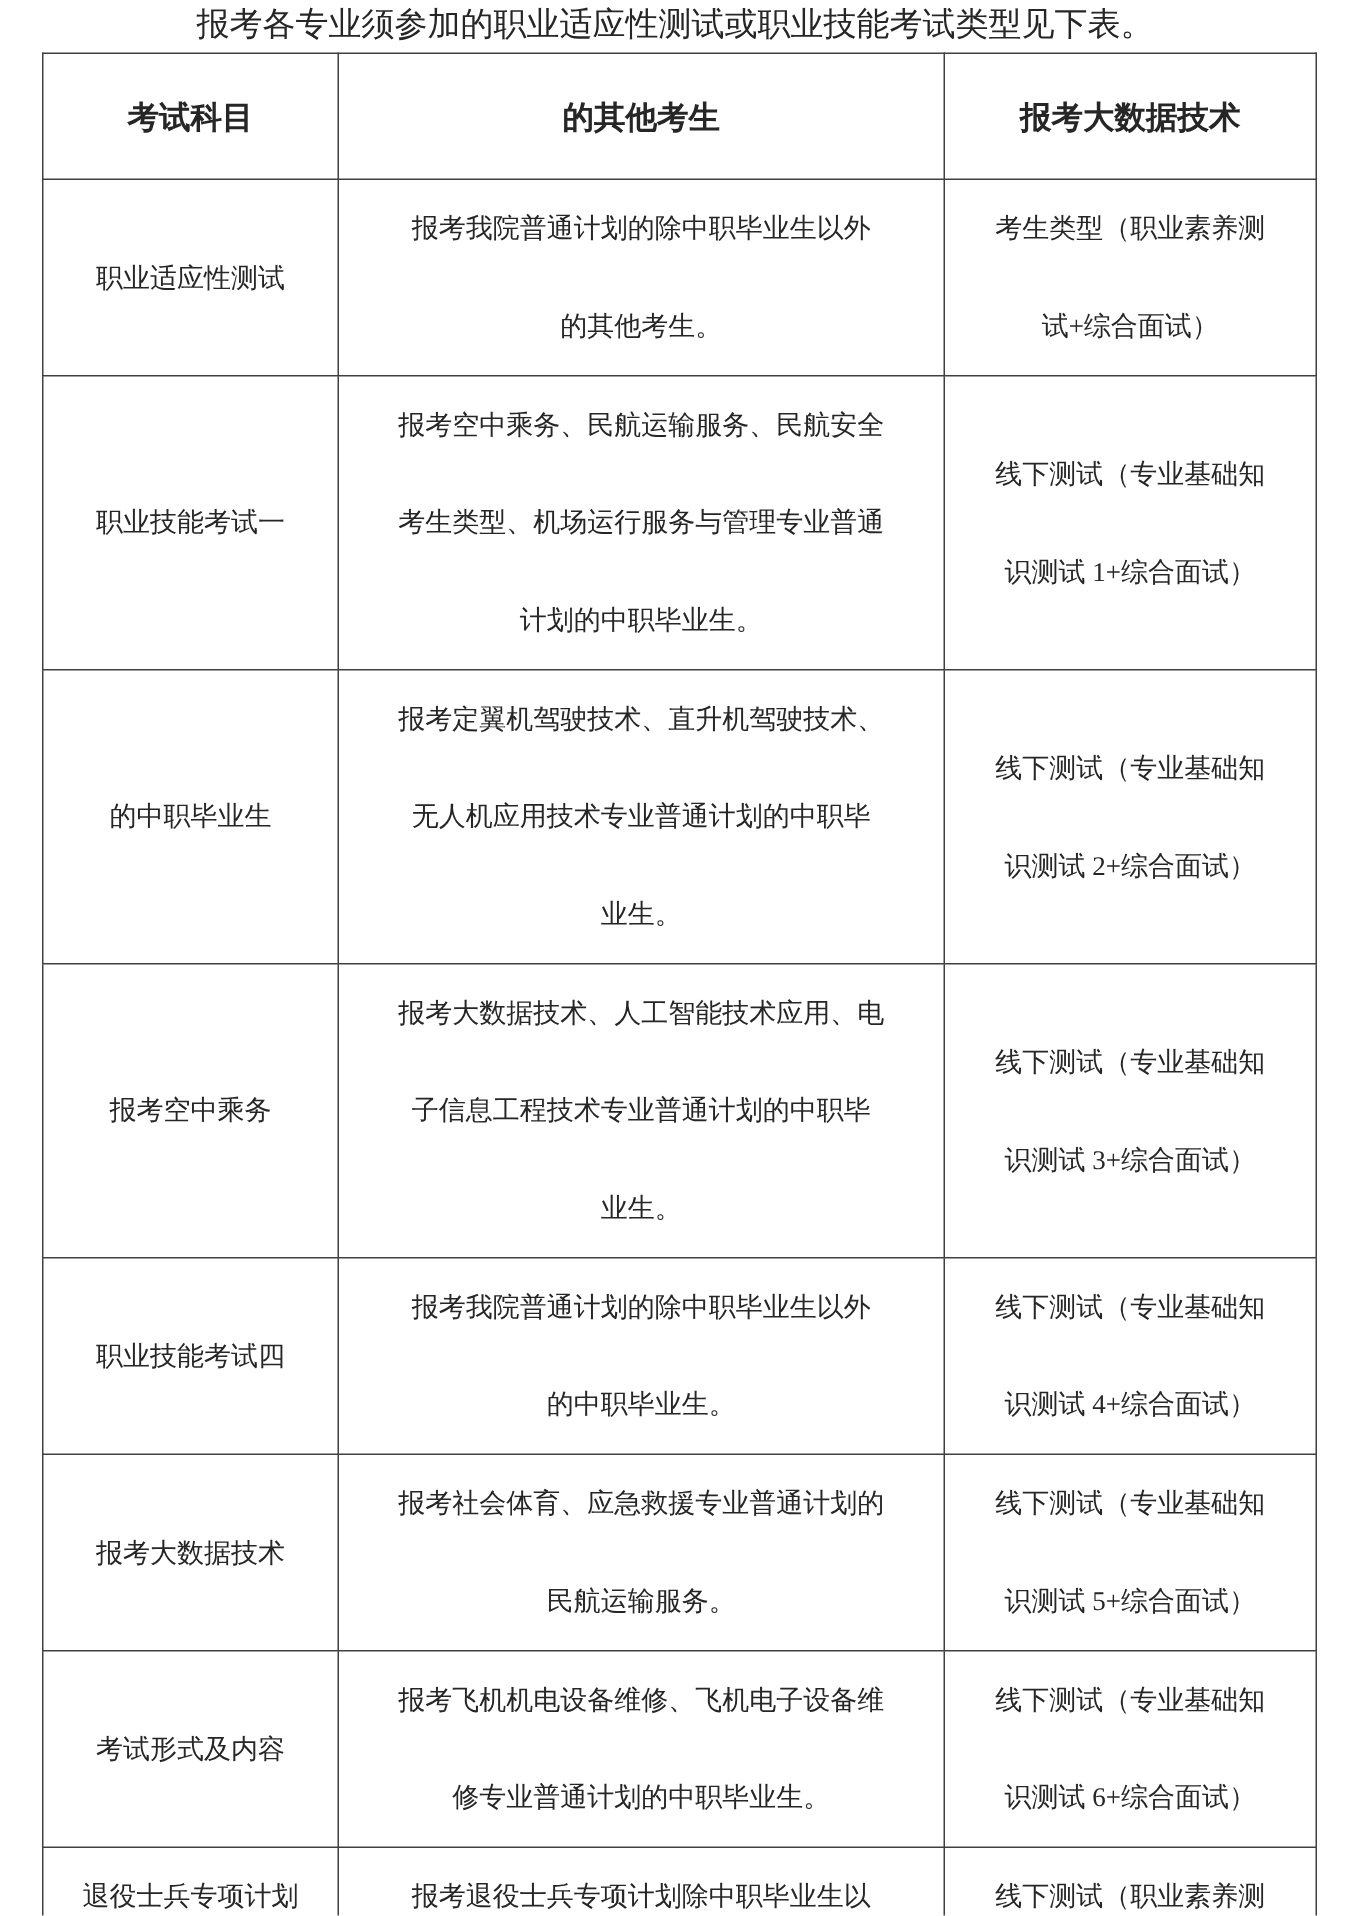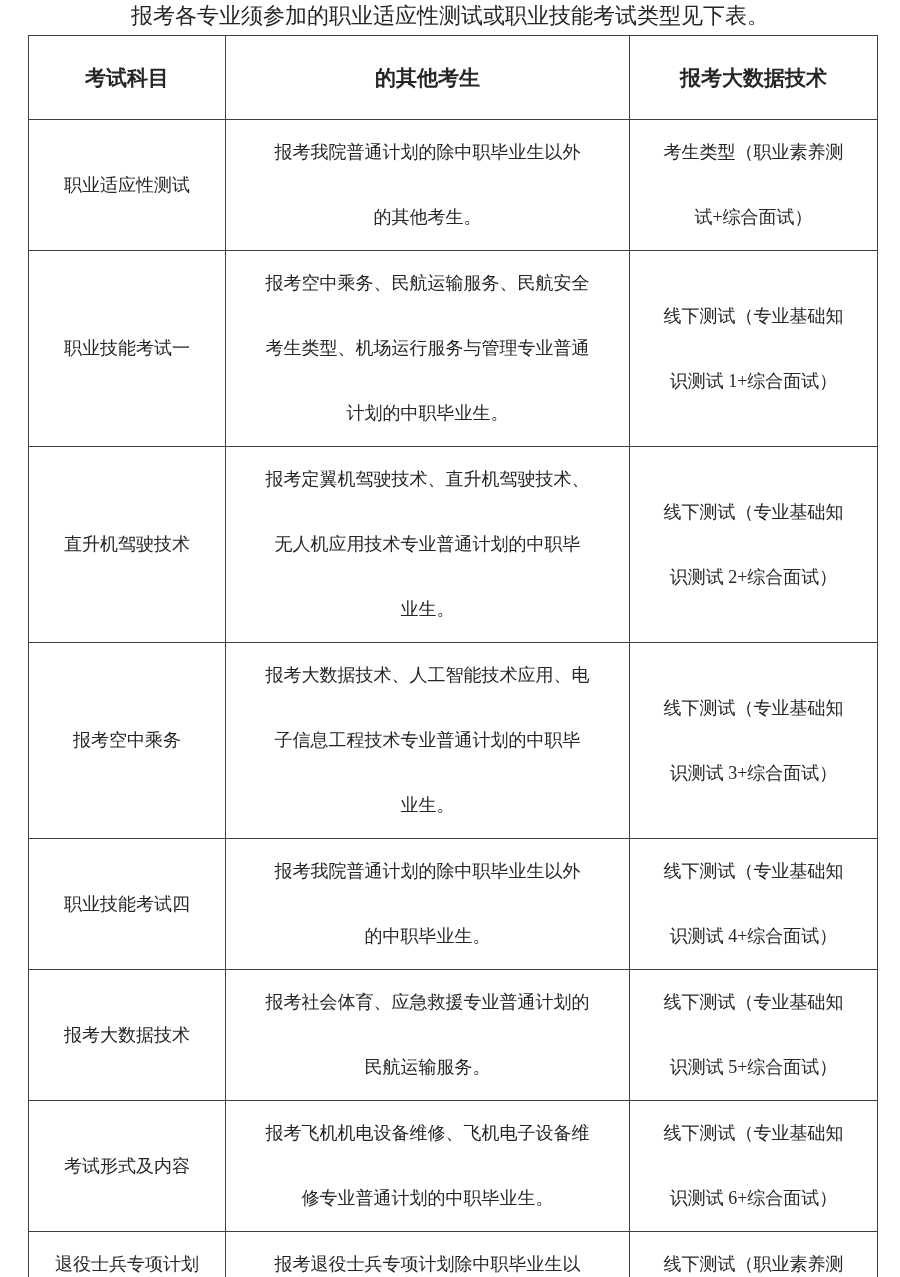--- a/index.html
+++ b/index.html
@@ -74,21 +74,21 @@
     </tr>
     <tr style="height:143px">
       <td>职业技能考试一</td>
       <td>报考空中乘务、民航运输服务、民航安全
 考生类型、机场运行服务与管理专业普通
 计划的中职毕业生。</td>
       <td>线下测试（专业基础知
 识测试 1+综合面试）</td>
     </tr>
     <tr style="height:142px">
-      <td>直升机驾驶技术</td>
+      <td>的中职毕业生</td>
       <td>报考定翼机驾驶技术、直升机驾驶技术、
 无人机应用技术专业普通计划的中职毕
 业生。</td>
       <td>线下测试（专业基础知
 识测试 2+综合面试）</td>
     </tr>
     <tr style="height:142px">
       <td>报考空中乘务</td>
       <td>报考大数据技术、人工智能技术应用、电
 子信息工程技术专业普通计划的中职毕

